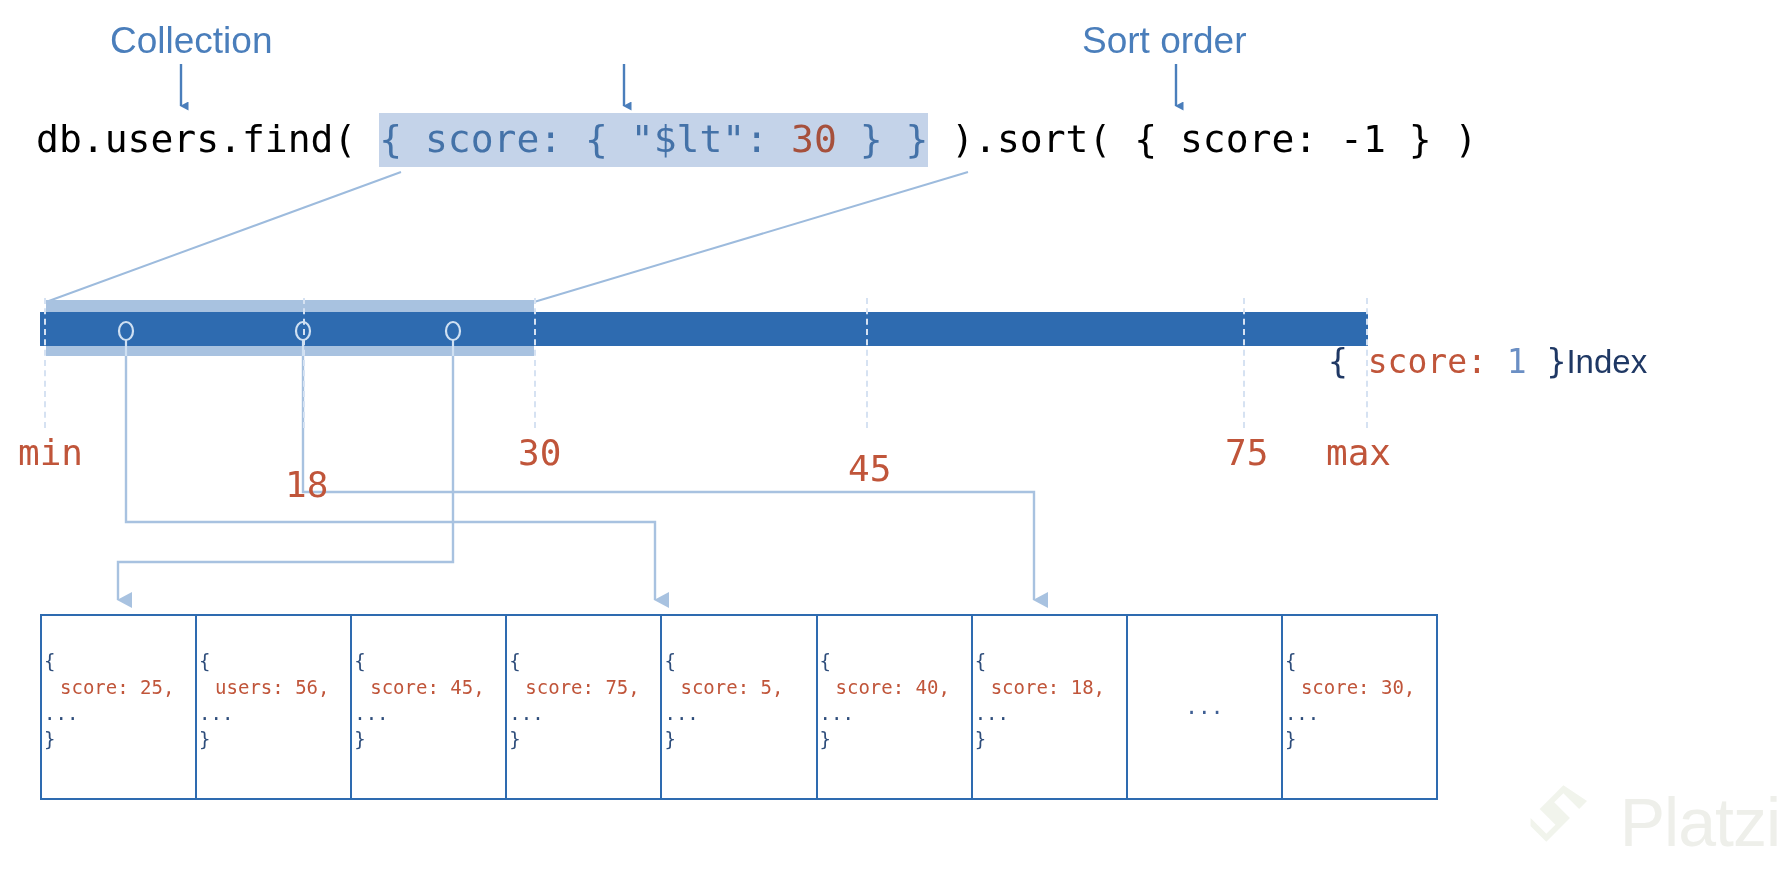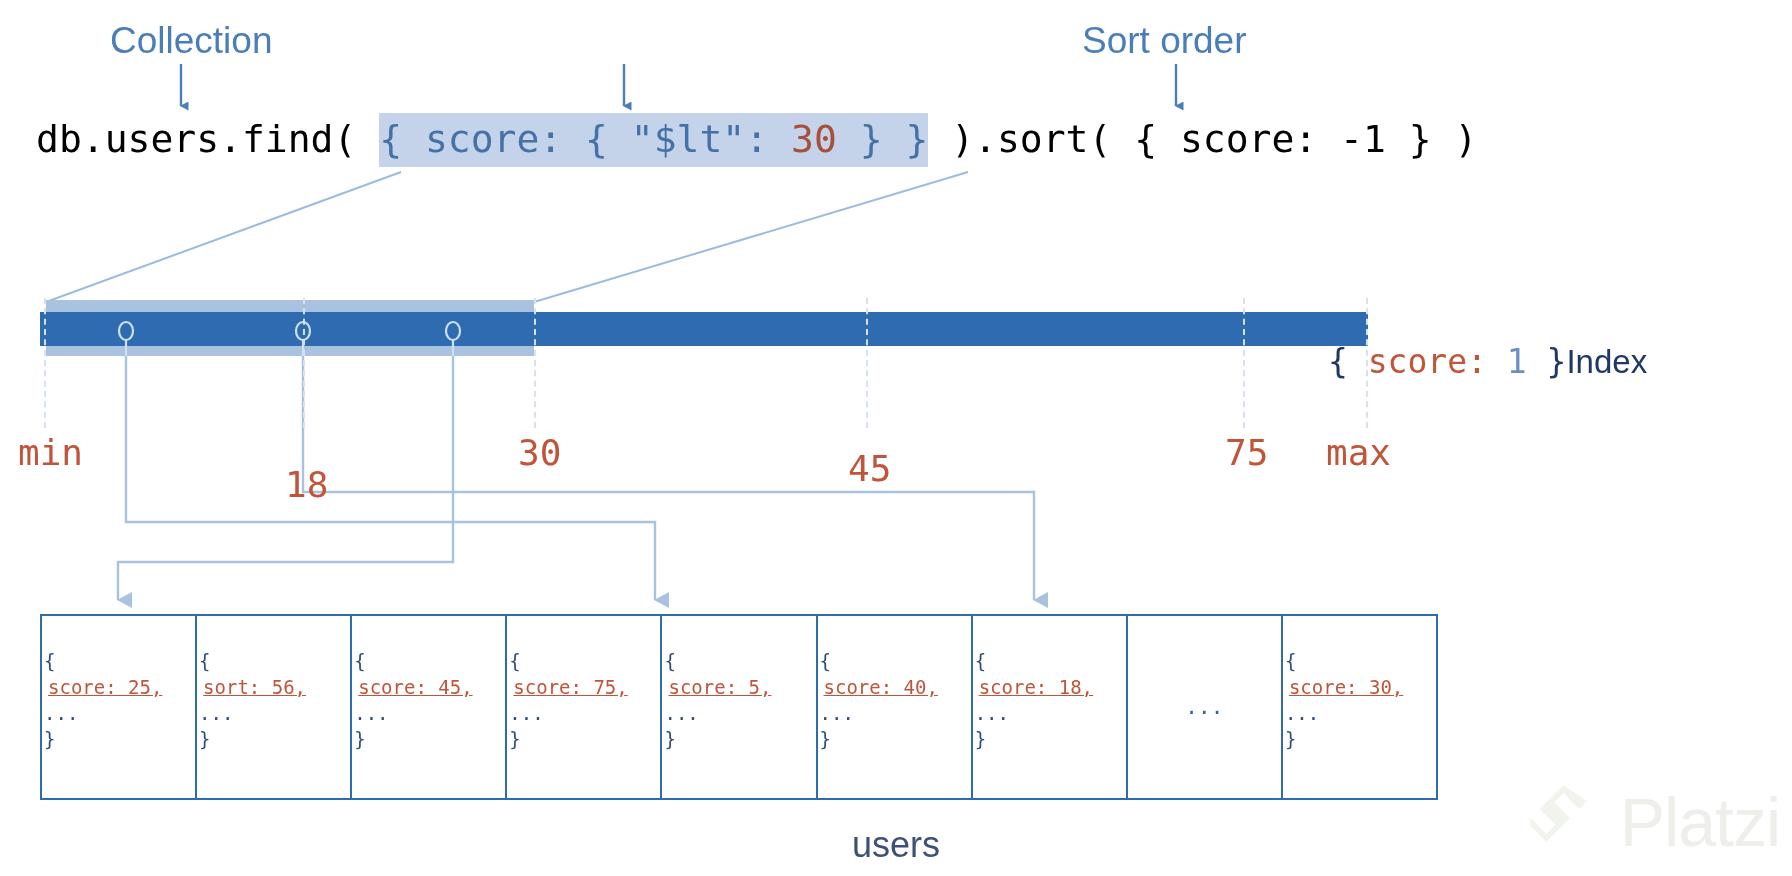--- a/index.html
+++ b/index.html
@@ -93,21 +93,21 @@
     position:relative;
     font-family:"DejaVu Sans Mono","Liberation Mono",monospace;
     font-size:19px;
     color:#1f3864;
     line-height:26px;
     padding-top:32px;
   }
   .doccell:last-child { border-right:none; }
   .dl { display:block; white-space:pre; }
   .dl.brace { padding-left:2px; color:#2e4d7b; }
-  .dl.score { padding-left:6px; color:#c0553a;text-decoration:underline; }
+  .dl.score { padding-left:18px; color:#c0553a; }
   .dl.dots  { padding-left:2px; color:#2e4d7b; }
   .doccell.ellipsis-only {
     padding-top:0;
     display:flex; align-items:center; justify-content:center;
   }
   .doccell.ellipsis-only .dl.dots {
     padding-left:0; color:#3f5f94; font-size:21px;
   }
 
   .users-label {
@@ -203,21 +203,21 @@
 
   <div id="docs">
     <div class="doccell">
       <span class="dl brace">{</span>
       <span class="dl score">score: 25,</span>
       <span class="dl dots">...</span>
       <span class="dl brace">}</span>
     </div>
     <div class="doccell">
       <span class="dl brace">{</span>
-      <span class="dl score">sort: 56,</span>
+      <span class="dl score">users: 56,</span>
       <span class="dl dots">...</span>
       <span class="dl brace">}</span>
     </div>
     <div class="doccell">
       <span class="dl brace">{</span>
       <span class="dl score">score: 45,</span>
       <span class="dl dots">...</span>
       <span class="dl brace">}</span>
     </div>
     <div class="doccell">
@@ -248,23 +248,20 @@
       <span class="dl dots">...</span>
     </div>
     <div class="doccell">
       <span class="dl brace">{</span>
       <span class="dl score">score: 30,</span>
       <span class="dl dots">...</span>
       <span class="dl brace">}</span>
     </div>
   </div>
 
-  <div class="users-label">
-    <span>users</span>
-  </div>
 
   <div id="watermark">
     <svg width="84" height="84" viewBox="0 0 64 64">
       <path d="M30 4 L12 22 L24 34 L17 41 L5 29 L5 35 L17 47 L35 29 L23 17 L30 10 L42 22 L48 16 Z" fill="#f1f4ec"></path>
     </svg>
     <div class="wm-text">Platzi</div>
   </div>
 
 </div>
 

